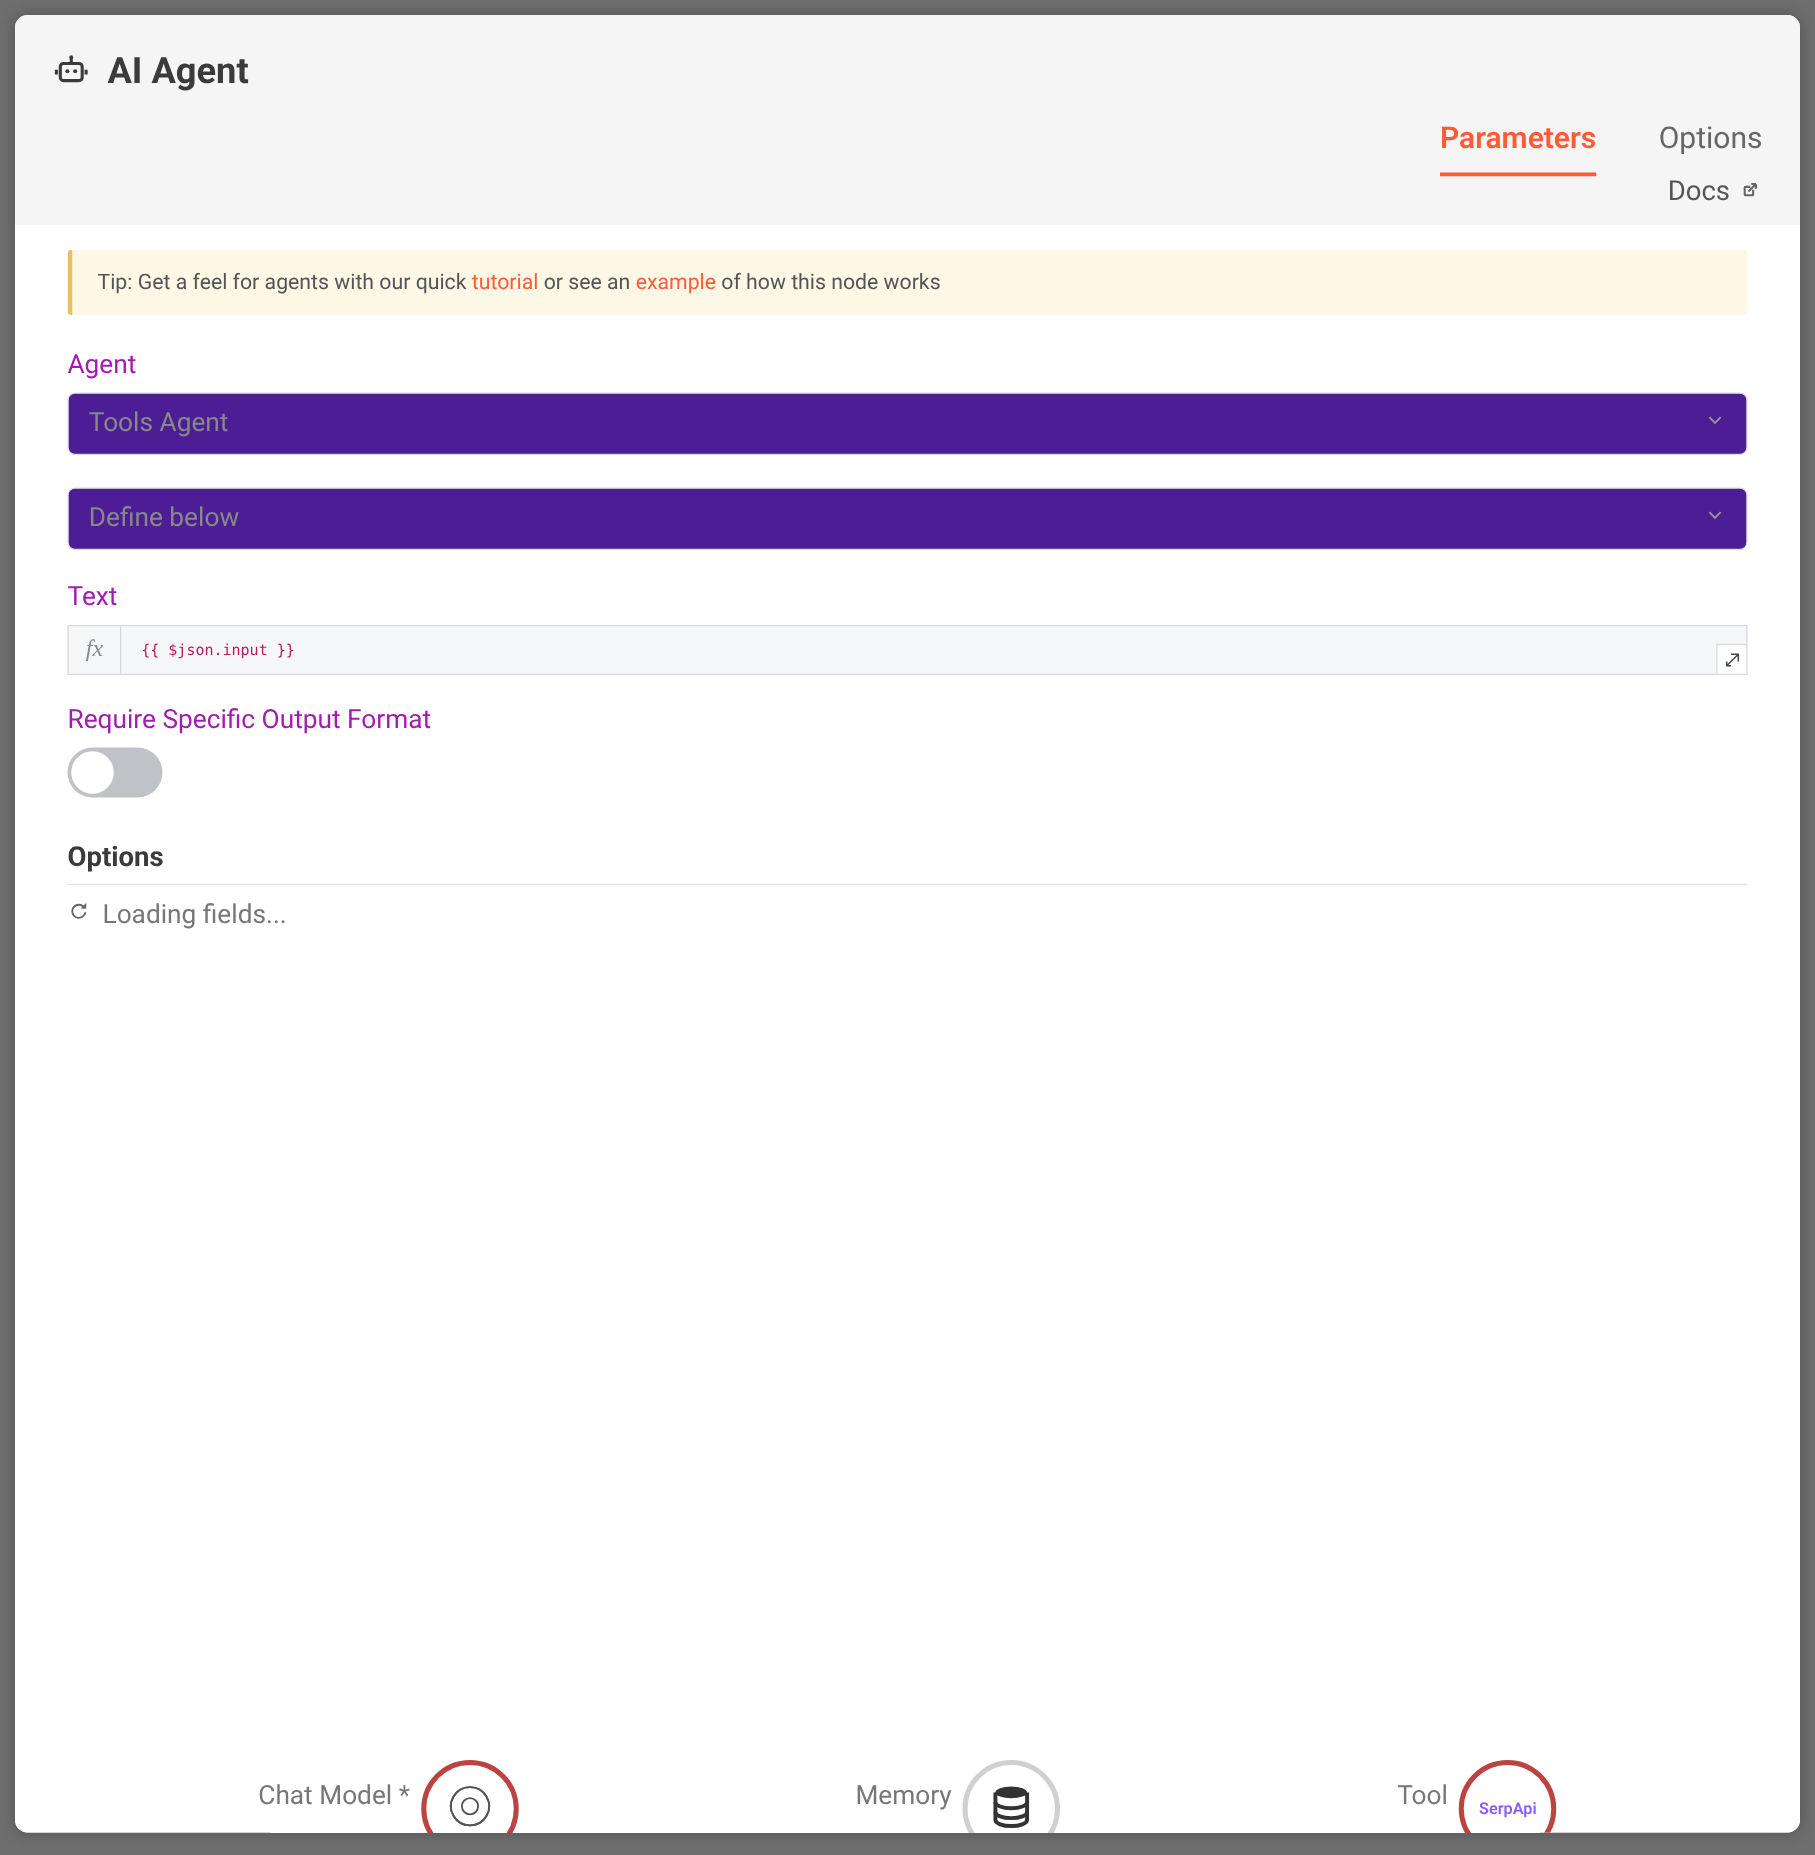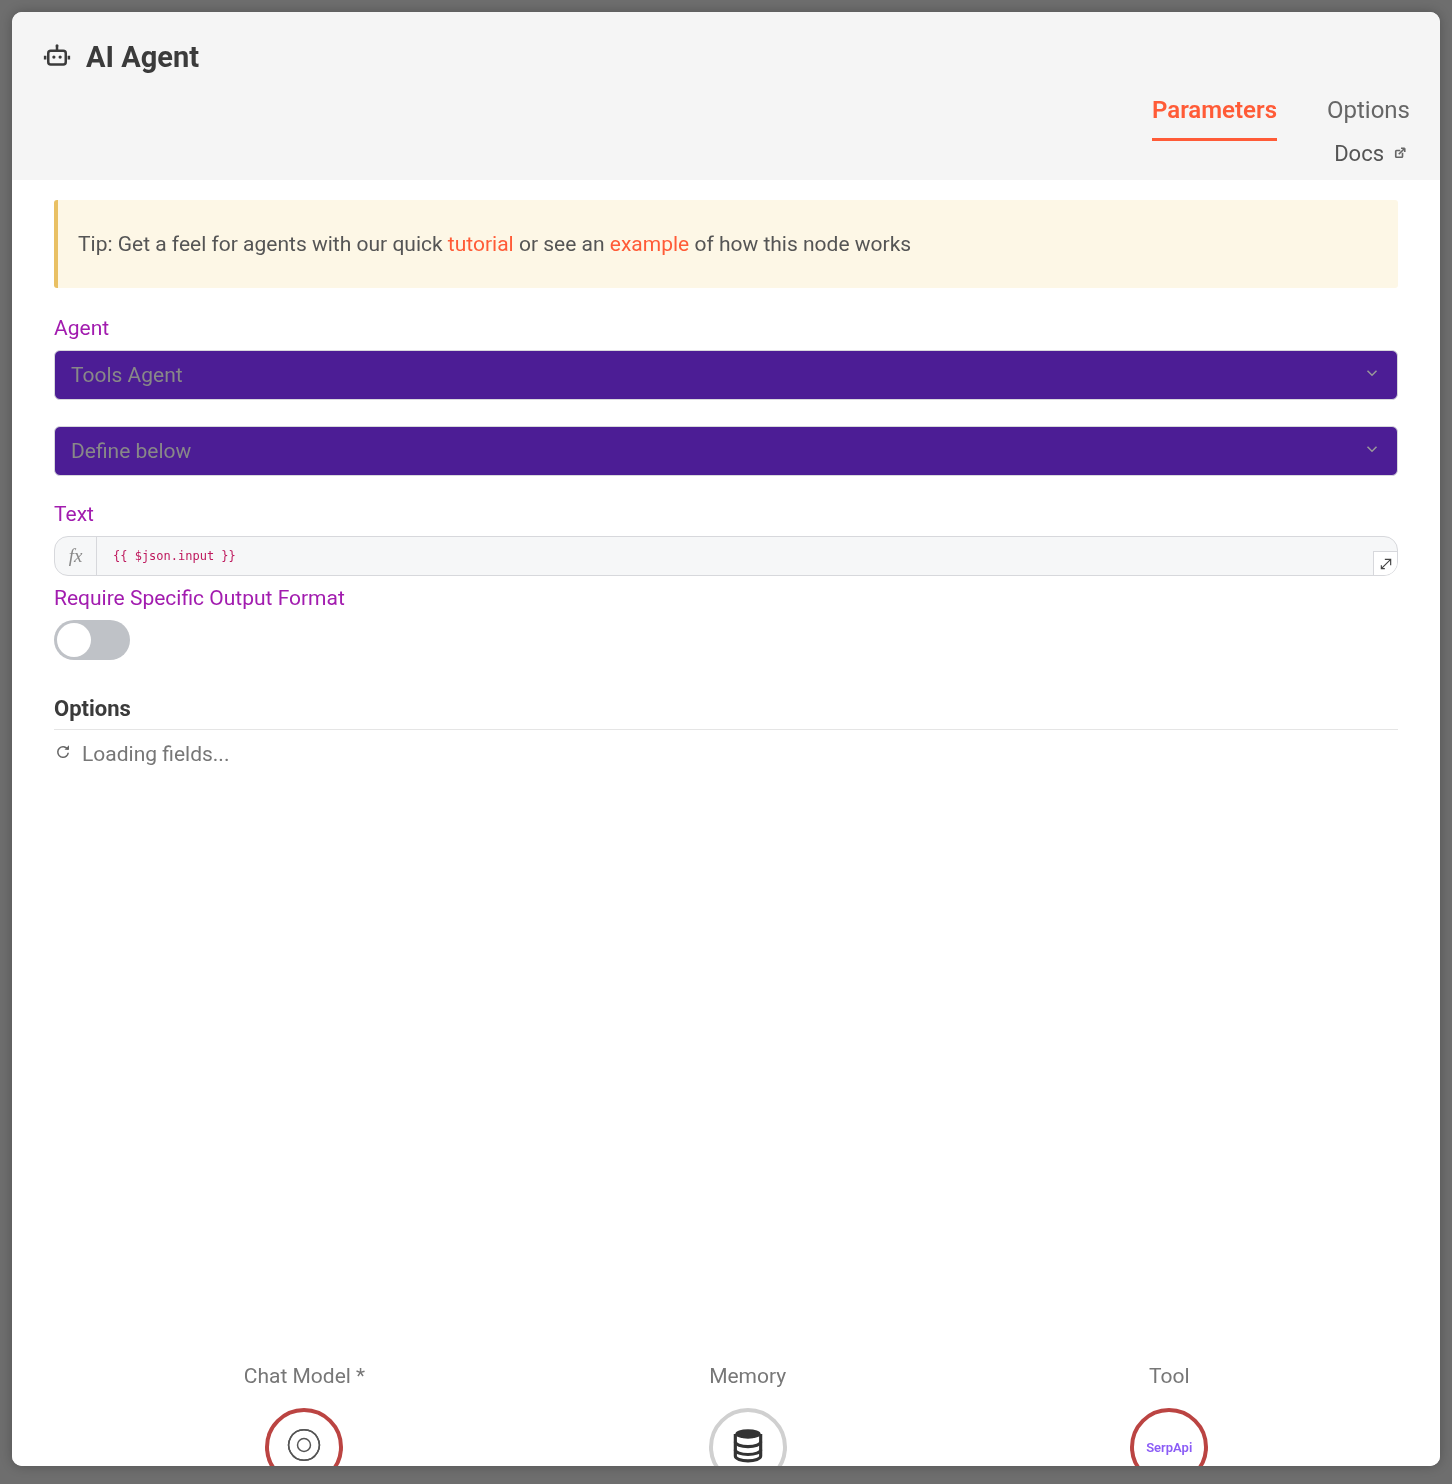--- a/index.html
+++ b/index.html
@@ -86,22 +86,22 @@
     .modal-body {
       flex: 1;
       background: #fff;
       padding: 20px 42px 0 42px;
       overflow: auto;
       position: relative;
     }
     .tip-box {
       border-left: 4px solid #e9c063;
       background: #fdf7e6;
-      padding: 32px 20px;
-      font-size: 21px;
+      padding: 16px 20px;
+      font-size: 17px;
       color: #555;
       margin-bottom: 28px;
       border-radius: 3px;
     }
     .tip-box .link { color: #ff5b37; }
     .field-label {
       font-size: 21px;
       color: #a21caf;
       margin-bottom: 10px;
       display: block;
@@ -121,25 +121,25 @@
       cursor: pointer;
     }
     .chevron svg {
       width: 18px;
       height: 18px;
       stroke: #999;
     }
     .expr-field {
       width: 100%;
       border: 1px solid #d7d8dc;
-      border-radius: 14px;
+      border-radius: 0;
       background: #f6f7f8;
       display: flex;
       align-items: stretch;
-      margin-bottom: 10px;
+      margin-bottom: 24px;
       position: relative;
       overflow: hidden;
     }
     .expr-prefix {
       width: 42px;
       border-right: 1px solid #d7d8dc;
       display: flex;
       align-items: center;
       justify-content: center;
       font-style: italic;
@@ -210,23 +210,23 @@
       position: absolute;
       bottom: 0;
       left: 0;
       right: 0;
       display: flex;
       justify-content: space-around;
       padding: 0 60px 0 60px;
     }
     .connector {
       display: flex;
-      flex-direction: column;
-      align-items: center;
-      gap: 20px;
+      flex-direction: row;
+      align-items: center;
+      gap: 9px;
       margin-top: 23px;
     }
     .connector-label {
       font-size: 21px;
       color: #777;
     }
     .connector-node {
       width: 78px;
       height: 78px;
       border-radius: 50%;

